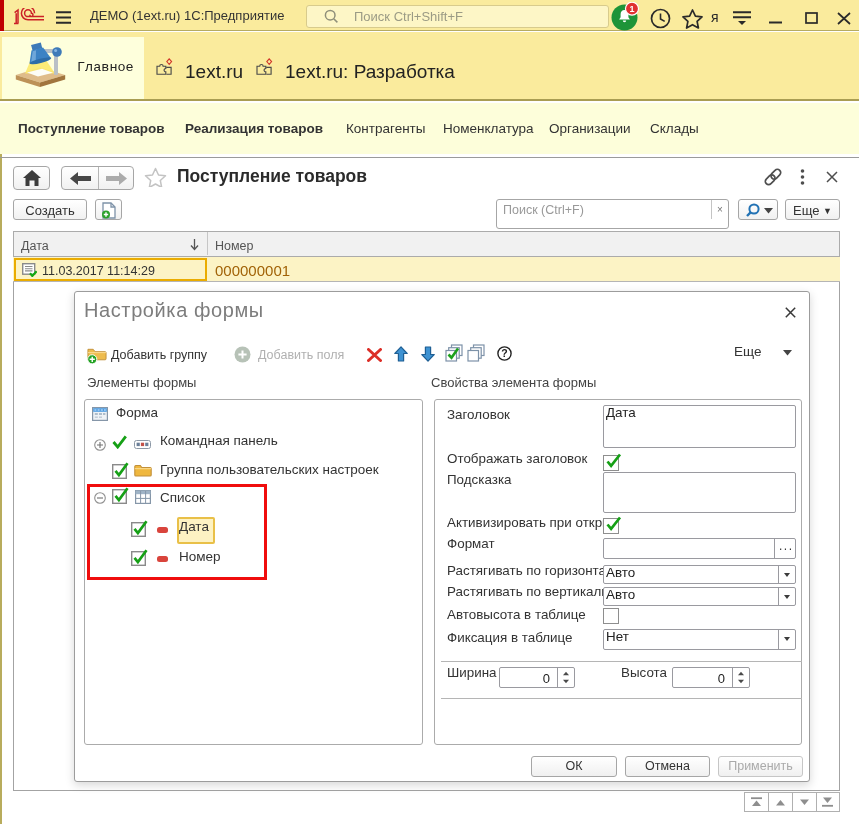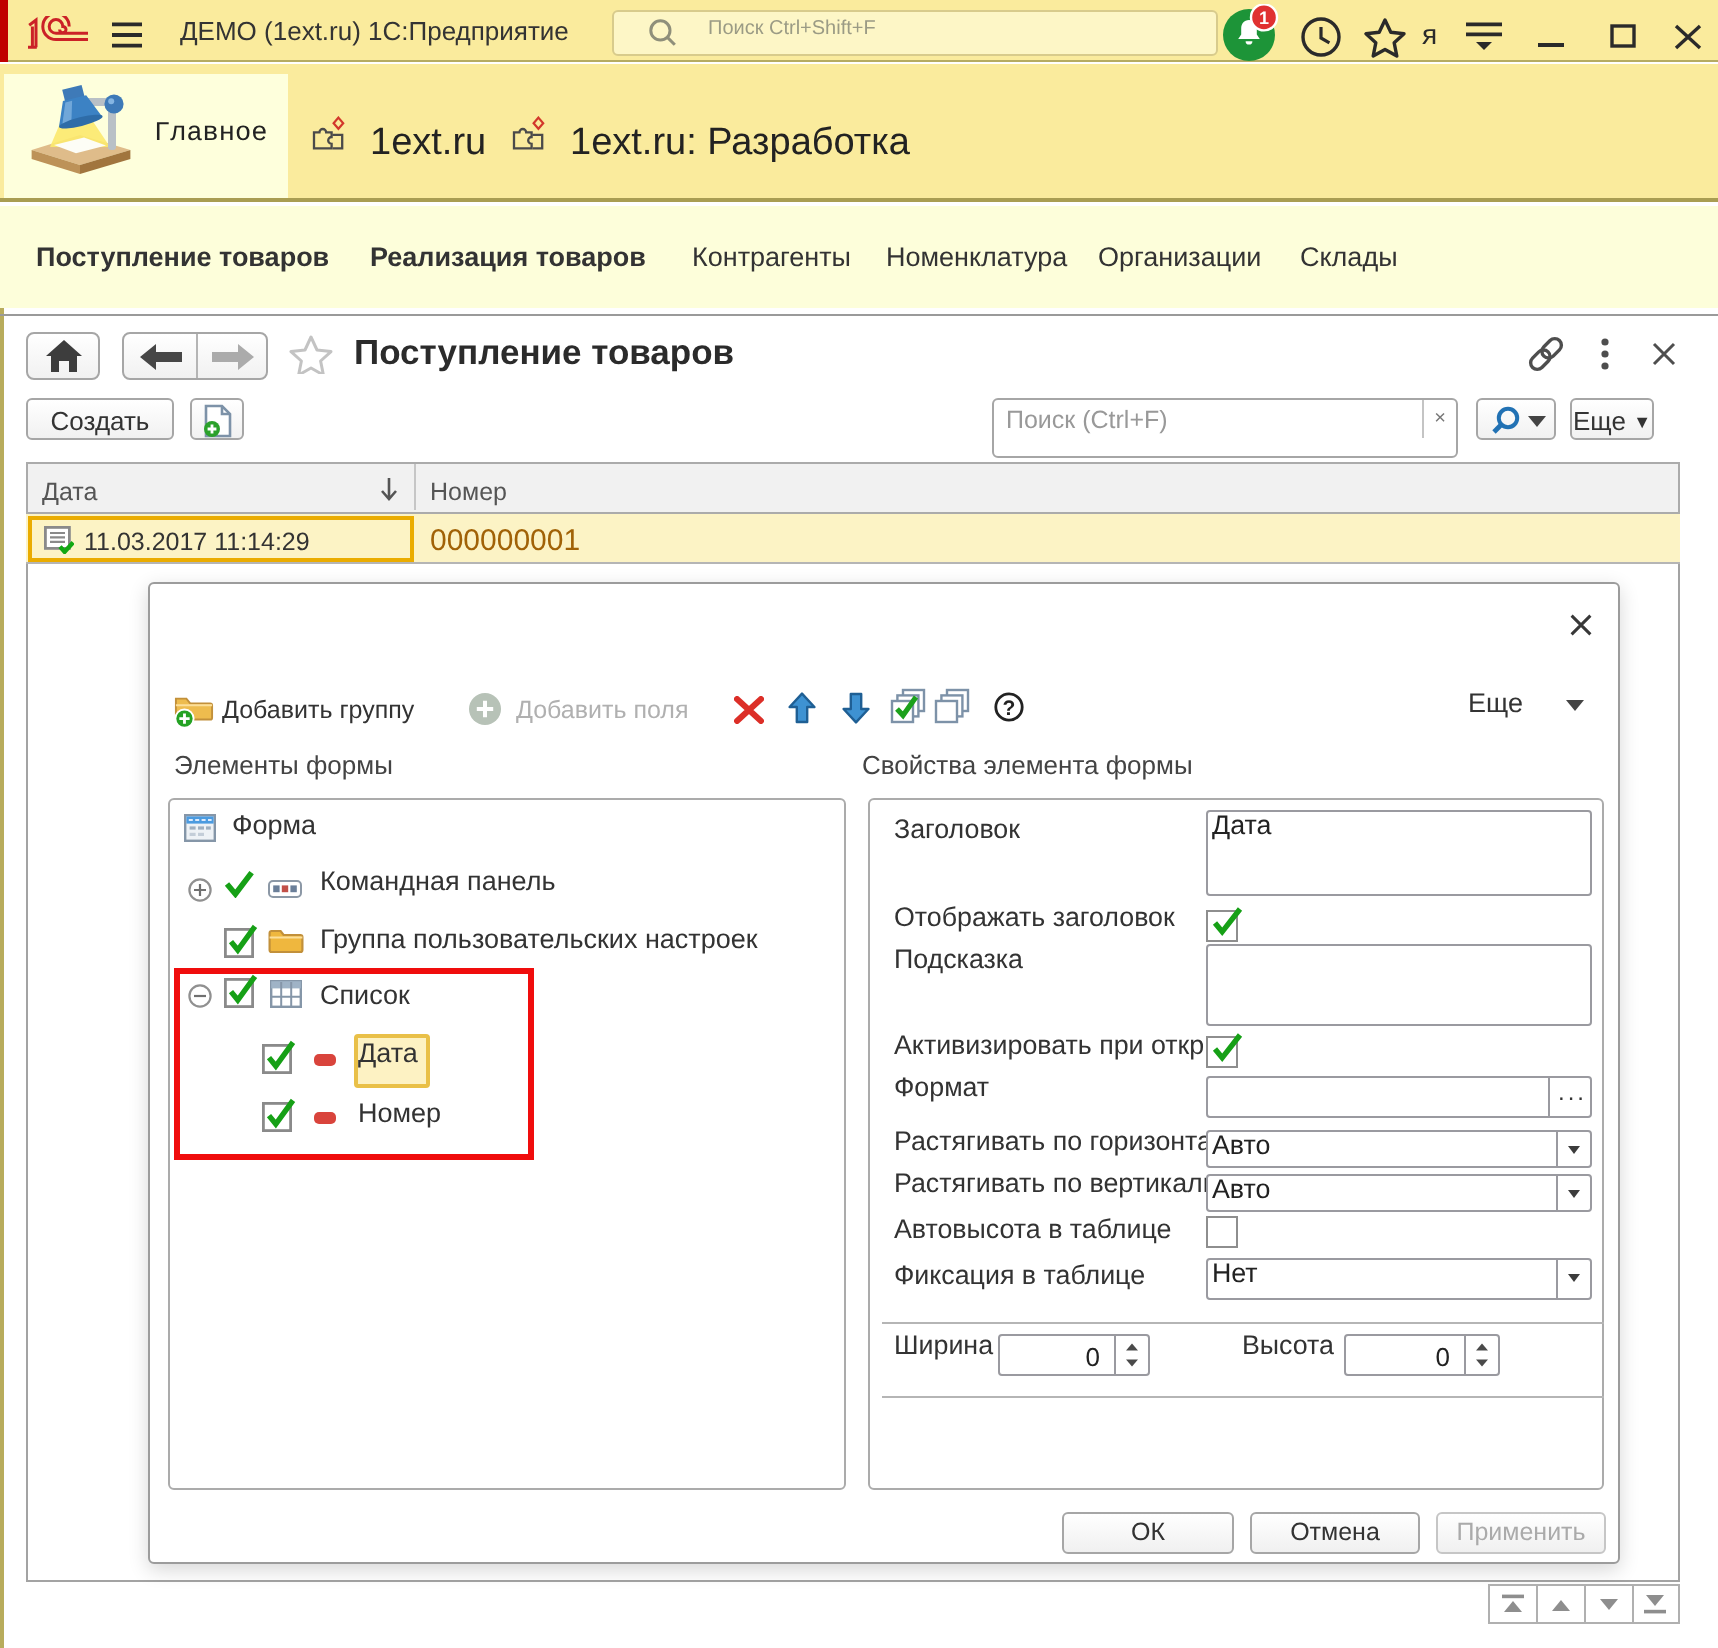--- a/index.html
+++ b/index.html
@@ -5,21 +5,21 @@
 * { margin:0; padding:0; box-sizing:border-box; }
 html,body { width:859px; height:824px; overflow:hidden; }
 body { font-family:"Liberation Sans", sans-serif; position:relative; background:#fff; }
 .abs { position:absolute; }
 
 
 #titlebar { left:0; top:0; width:859px; height:31px; background:#faeb9d; border-bottom:1px solid #b5ab62; }
 #redstrip { left:0; top:0; width:4px; height:31px; background:#c00000; }
 #titletext { left:90px; top:8px; font-size:13px; color:#333; }
 #tsearch { left:306px; top:5px; width:303px; height:23px; background:#fdf6c6; border:1px solid #d8cb8c; border-radius:3px; }
-#tsearch-text { left:354px; top:9px; font-size:10px; color:#9b9b85; }
+#tsearch-text { left:354px; top:9px; font-size:13px; color:#9b9b85; }
 
 
 #toolbar { left:0; top:32px; width:859px; height:69px; background:#faeb9d; border-bottom:2px solid #a99d52; }
 #tab-main { left:2px; top:5px; width:142px; height:62px; background:#feffdc; }
 #tab-main-text { left:77px; top:28px; font-size:13.5px; color:#222;font-family:Liberation Mono, monospace; }
 .secttext { top:29px; font-size:19px; color:#222; position:absolute; }
 
 
 #menubar { left:0; top:103px; width:859px; height:51px; background:#fdfeda; }
 .mitem { position:absolute; top:18px; font-size:13.5px; color:#333; }
@@ -41,21 +41,21 @@
 #navdiv { left:36px; top:0; width:1px; height:22px; background:#b5b5b5; position:absolute; }
 #pagetitle { left:177px; top:12px; font-size:17.5px; font-weight:bold; color:#2b2b2b; position:absolute; }
 
 
 #createbtn { left:13px; top:45px; width:74px; height:21px; }
 #newbtn { left:95px; top:45px; width:27px; height:21px; }
 #fsearch { left:496px; top:45px; width:233px; height:30px; border:1px solid #a6a6a6; border-radius:3px; background:#fff; position:absolute; }
 #fsearch-text { left:6px; top:3px; font-size:12.5px; color:#999; position:absolute; }
 #fsearch-x { position:absolute; right:0; top:0; width:17px; height:19px; border-left:1px solid #c4c4c4; color:#777; font-size:10px; text-align:center; line-height:19px; }
 #magbtn { left:738px; top:45px; width:40px; height:21px; }
-#morebtn1 { left:785px; top:45px; width:42px; height:21px; }
+#morebtn1 { left:785px; top:45px; width:55px; height:21px; }
 
 
 #thead { left:13px; top:77px; width:827px; height:26px; background:#f1f1f1; border:1px solid #ababab; position:absolute; }
 #tcol1div { left:193px; top:0px; width:1px; height:23px; background:#c6c6c6; position:absolute; }
 #trow { left:13px; top:103px; width:827px; height:25px; background:#fcf3c5; border-bottom:1px solid #b5b5b5; position:absolute; }
 #tcell1 { left:1px; top:1px; width:193px; height:23px; border:2px solid #eaac00; background:#fcf3c5; position:absolute; }
 .hdrtxt { position:absolute; top:7px; font-size:12.5px; color:#555; }
 
 
 #dialog { left:74px; top:137px; width:736px; height:491px; background:#fff; border:1px solid #9c9c9c; border-radius:3px; box-shadow:0 3px 10px rgba(0,0,0,0.16); position:absolute; }
@@ -264,20 +264,21 @@
         <rect x="0.7" y="0.7" width="12" height="10.5" fill="#fff" stroke="#8a8a8a" stroke-width="1.4"></rect>
         <path d="M3,3.5 H10.5 M3,5.7 H10.5 M3,7.9 H10.5" stroke="#8a8a8a" stroke-width="1.1"></path>
         <path d="M8,10.3 l2.3,2.6 L14.6,8.2" stroke="#12a812" stroke-width="2.2" fill="none"></path>
       </svg>
       <span style="position:absolute;left:26px;top:4px;font-size:12.5px;color:#333">11.03.2017 11:14:29</span>
     </div>
     <span style="position:absolute;left:202px;top:5px;font-size:15px;color:#a16207">000000001</span>
   </div>
 
   <div id="dialog">
+    <div id="dlg-title">Настройка формы</div>
     <svg style="position:absolute;left:710px;top:15px" width="11" height="11" viewBox="0 0 11 11">
         <path d="M0.8,0.8 L10.2,10.2 M10.2,0.8 L0.8,10.2" stroke="#383838" stroke-width="1.5"></path>
       </svg>
     <svg style="position:absolute;left:12px;top:54px" width="20" height="19" viewBox="0 0 21 19">
       <path d="M1,3 h5.5 l2,2.5 H19 a1,1 0 0 1 1,1 V13 a1,1 0 0 1 -1,1 H2 a1,1 0 0 1 -1,-1 Z" fill="#eebc4e" stroke="#c2903a" stroke-width="1"></path>
       <path d="M1,7 H20 V6 H1 Z" fill="#fcdf9a"></path>
       <circle cx="5.5" cy="13.5" r="4.8" fill="#24a224" stroke="#fff" stroke-width="1"></circle>
       <path d="M5.5,10.8 V16.2 M2.8,13.5 H8.2" stroke="#fff" stroke-width="1.5"></path>
     </svg>
     <div class="dtb-text" style="left:36px">Добавить группу</div>

